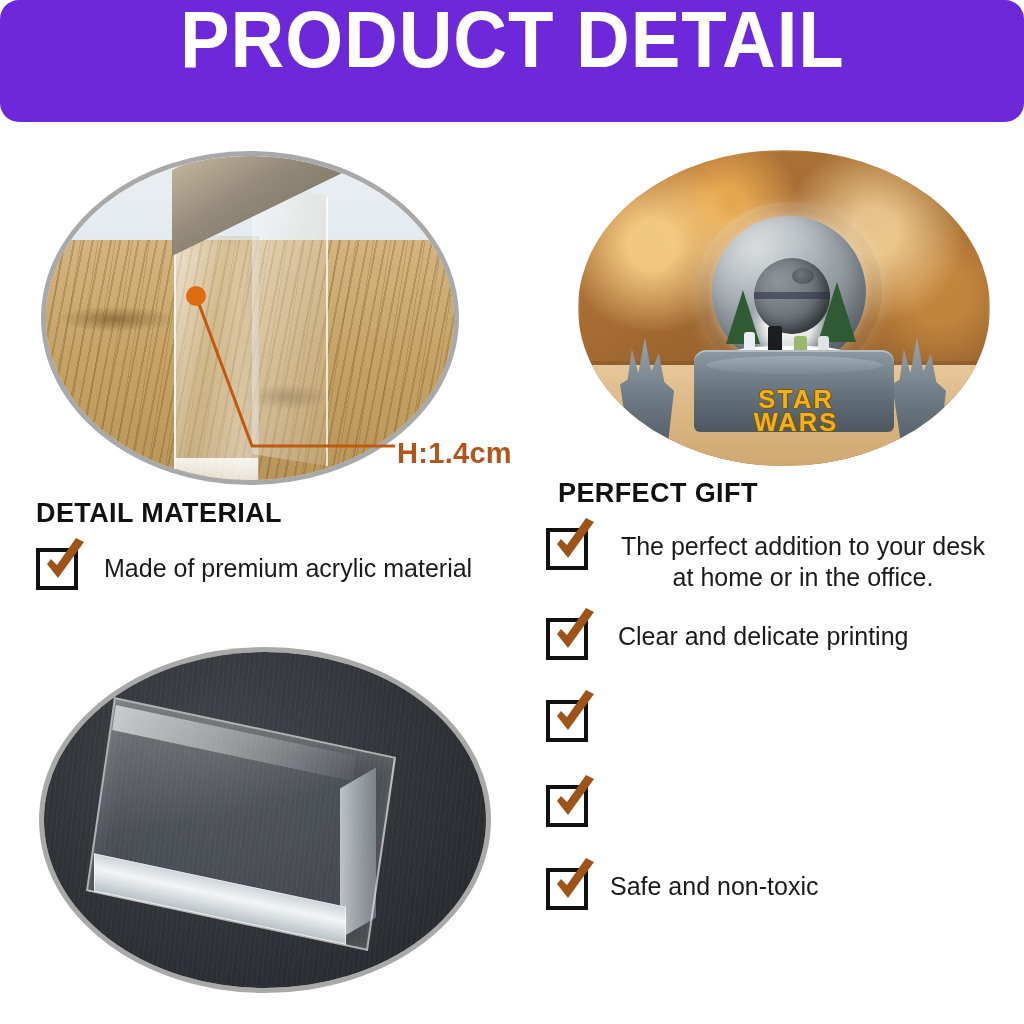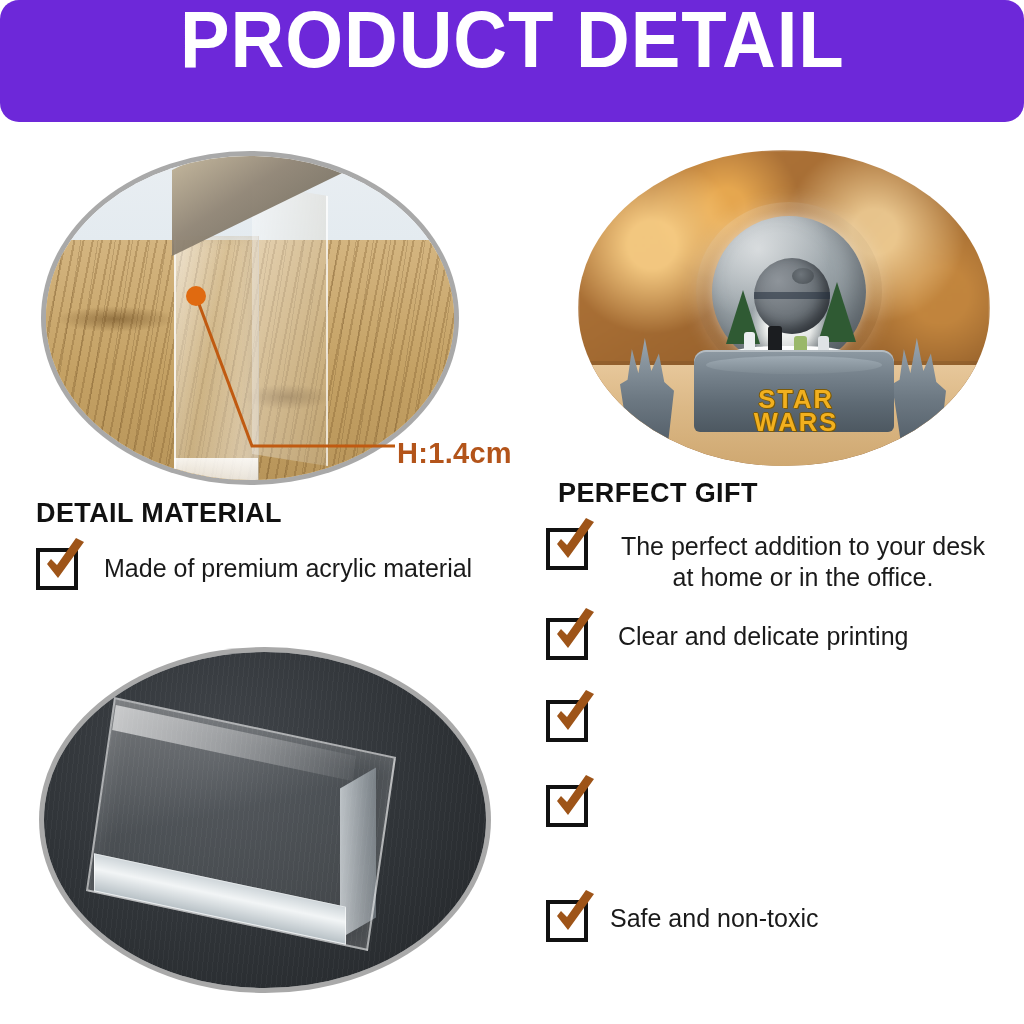--- a/index.html
+++ b/index.html
@@ -129,21 +129,21 @@
 
   #bullet-acrylic-0{left:36px;top:548px;width:480px;}
   #bullet-acrylic-0 .bullet-text{margin-left:26px;padding-top:5px;}
 
   .gift-bullet{left:546px;text-align:center;}
   .gift-bullet .bullet-text{margin-left:22px;padding-top:3px;}
   #bullet-gift-0{top:528px;width:450px;}
   #bullet-gift-1{top:618px;width:450px;gap:8px;}
   #bullet-gift-2{top:700px;width:450px;}
   #bullet-gift-3{top:785px;width:460px;}
-  #bullet-gift-4{top:900px;width:450px;}
+  #bullet-gift-4{top:868px;width:450px;}
 </style>
 </head>
 <body>
 
 <div class="page">
 
   <div class="banner">
     <div class="banner-title">PRODUCT DETAIL</div>
   </div>
 

